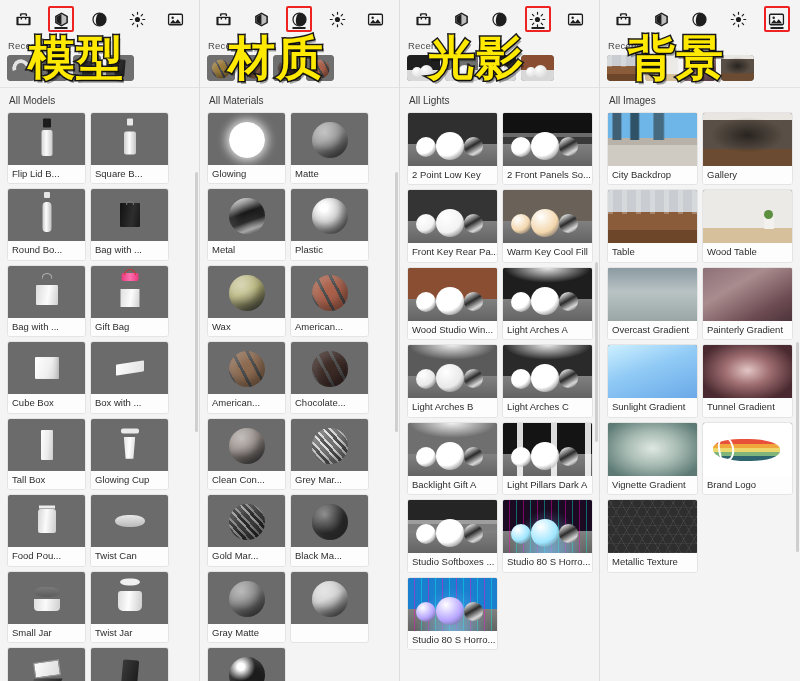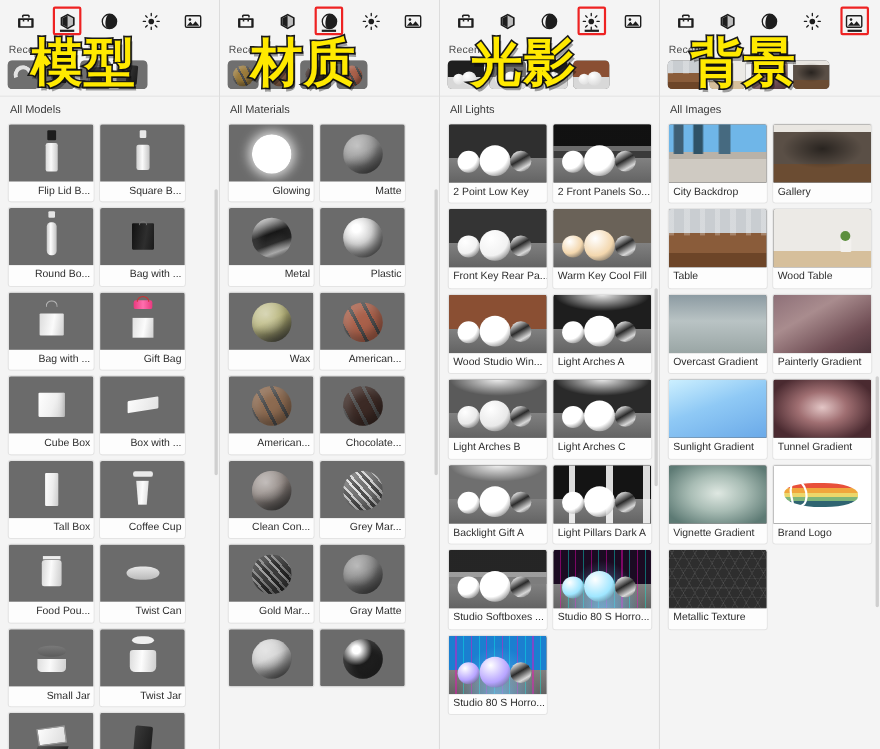--- a/index.html
+++ b/index.html
@@ -85,21 +85,21 @@
   .card .thumb { width: 100%; position: relative; overflow: hidden; }
   .card .cap {
     font-size: 9.5px; color: #2d2d2d;
     padding: 4px 3px 4px 4px;
     white-space: nowrap; overflow: hidden;
     line-height: 1.1;
     background: #fdfdfd;
   }
 
   
-  .g3 .card { width: 79px; text-align: right; }
+  .g3 .card { width: 79px; }
   .g3 .thumb { height: 52px; background: #6b6b6b; }
   
   .g2 .card { width: 91px; }
   .g2 .thumb { height: 53px; background: #4a4a4a; }
 
   
   .sbar {
     position: absolute; right: 1px; top: 0;
     width: 3px; background: #cfcfcf; border-radius: 2px;
   }
@@ -259,21 +259,21 @@
             <div class="thumb">
               <div class="obj" style="width:12px;height:30px;background:linear-gradient(95deg,#fdfdfd,#ededed 55%,#cbcbcb);border-radius:1px"></div>
             </div>
             <div class="cap">Tall Box</div>
           </div>
           <div class="card">
             <div class="thumb">
               <div class="obj" style="width:15px;height:22px;background:linear-gradient(95deg,#dcdcdc,#fcfcfc 45%,#cfcfcf);clip-path:polygon(12% 0,88% 0,76% 100%,24% 100%);margin-top:3px"></div>
               <div class="obj" style="width:18px;height:5px;background:#e9e9e9;border-radius:2px;margin-top:-14px"></div>
             </div>
-            <div class="cap">Coffee Cup</div>
+            <div class="cap">Glowing Cup</div>
           </div>
           <div class="card">
             <div class="thumb">
               <div class="obj" style="width:18px;height:24px;background:linear-gradient(95deg,#d6d6d6,#fbfbfb 45%,#cbcbcb);border-radius:3px 3px 2px 2px"></div>
               <div class="obj" style="width:16px;height:3px;background:#ececec;margin-top:-14px"></div>
             </div>
             <div class="cap">Food Pou...</div>
           </div>
           <div class="card">
             <div class="thumb">
@@ -442,20 +442,27 @@
               <div class="obj" style="width:36px;height:36px;border-radius:50%;box-shadow:inset -4px -6px 9px rgba(0,0,0,.35), inset 5px 5px 8px rgba(255,255,255,.18);top:52%"></div>
             </div>
             <div class="cap">Grey Mar...</div>
           </div>
           <div class="card">
             <div class="thumb">
               <div style="position:absolute;left:50%;top:52%;transform:translate(-50%,-50%);width:36px;height:36px;border-radius:50%;background:#6b6b6b;background-image:repeating-linear-gradient(48deg, rgba(0,0,0,.62) 0 3px, rgba(255,255,255,.15) 3px 5px, rgba(0,0,0,.45) 5px 9px, rgba(255,255,255,.3) 9px 11px);"></div>
               <div class="obj" style="width:36px;height:36px;border-radius:50%;box-shadow:inset -4px -6px 9px rgba(0,0,0,.35), inset 5px 5px 8px rgba(255,255,255,.18);top:52%"></div>
             </div>
             <div class="cap">Gold Mar...</div>
+          </div>
+          <div class="card">
+            <div class="thumb">
+              <div style="position:absolute;left:50%;top:52%;transform:translate(-50%,-50%);width:36px;height:36px;border-radius:50%;background:radial-gradient(circle at 36% 30%, rgba(255,255,255,.45), rgba(255,255,255,0) 55%), linear-gradient(155deg, #262626 0%, #262626 45%, rgba(0,0,0,.45) 100%);"></div>
+              <div class="obj" style="width:36px;height:36px;border-radius:50%;box-shadow:inset -4px -6px 9px rgba(0,0,0,.35), inset 5px 5px 8px rgba(255,255,255,.18);top:52%"></div>
+            </div>
+            <div class="cap">Black Ma...</div>
           </div>
           <div class="card">
             <div class="thumb">
               <div style="position:absolute;left:50%;top:52%;transform:translate(-50%,-50%);width:36px;height:36px;border-radius:50%;background:radial-gradient(circle at 36% 30%, rgba(255,255,255,.45), rgba(255,255,255,0) 55%), linear-gradient(155deg, #7b7b7b 0%, #7b7b7b 45%, rgba(0,0,0,.45) 100%);"></div>
               <div class="obj" style="width:36px;height:36px;border-radius:50%;box-shadow:inset -4px -6px 9px rgba(0,0,0,.35), inset 5px 5px 8px rgba(255,255,255,.18);top:52%"></div>
             </div>
             <div class="cap">Gray Matte</div>
           </div>
           <div class="card">
             <div class="thumb">

